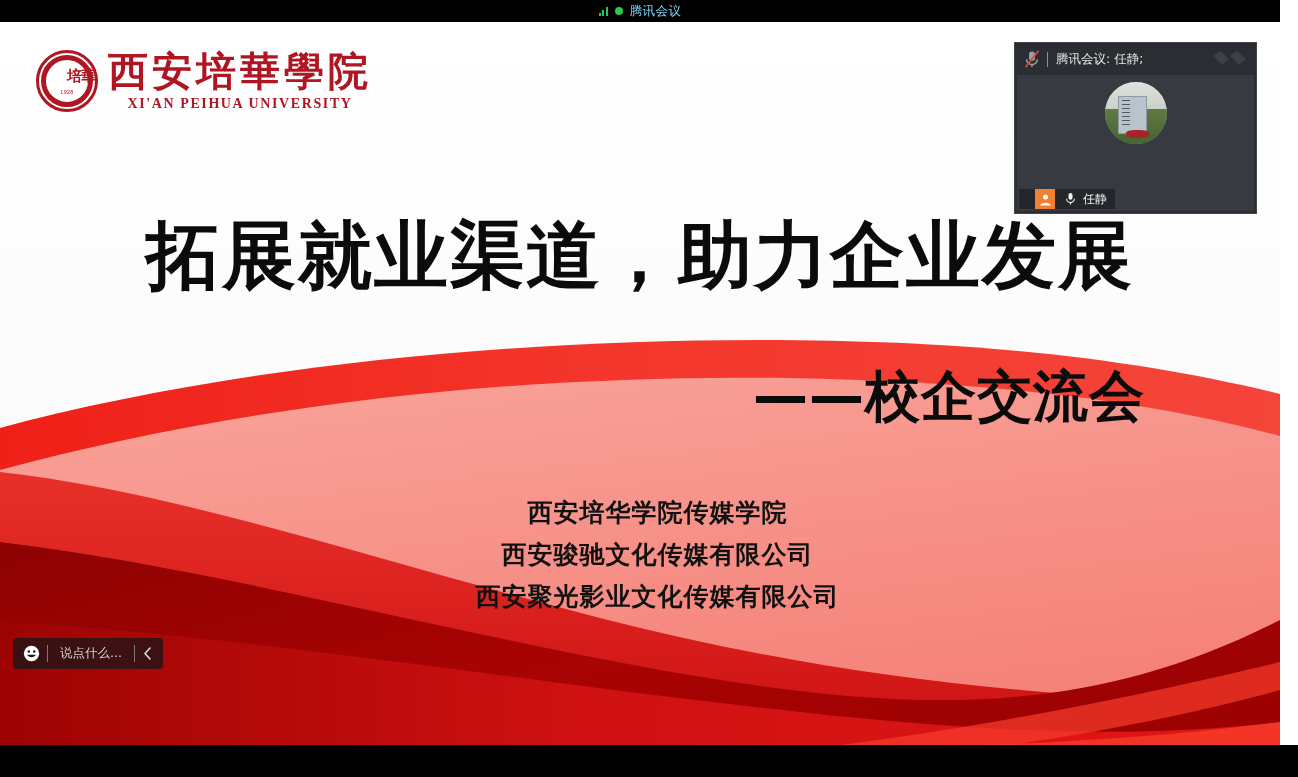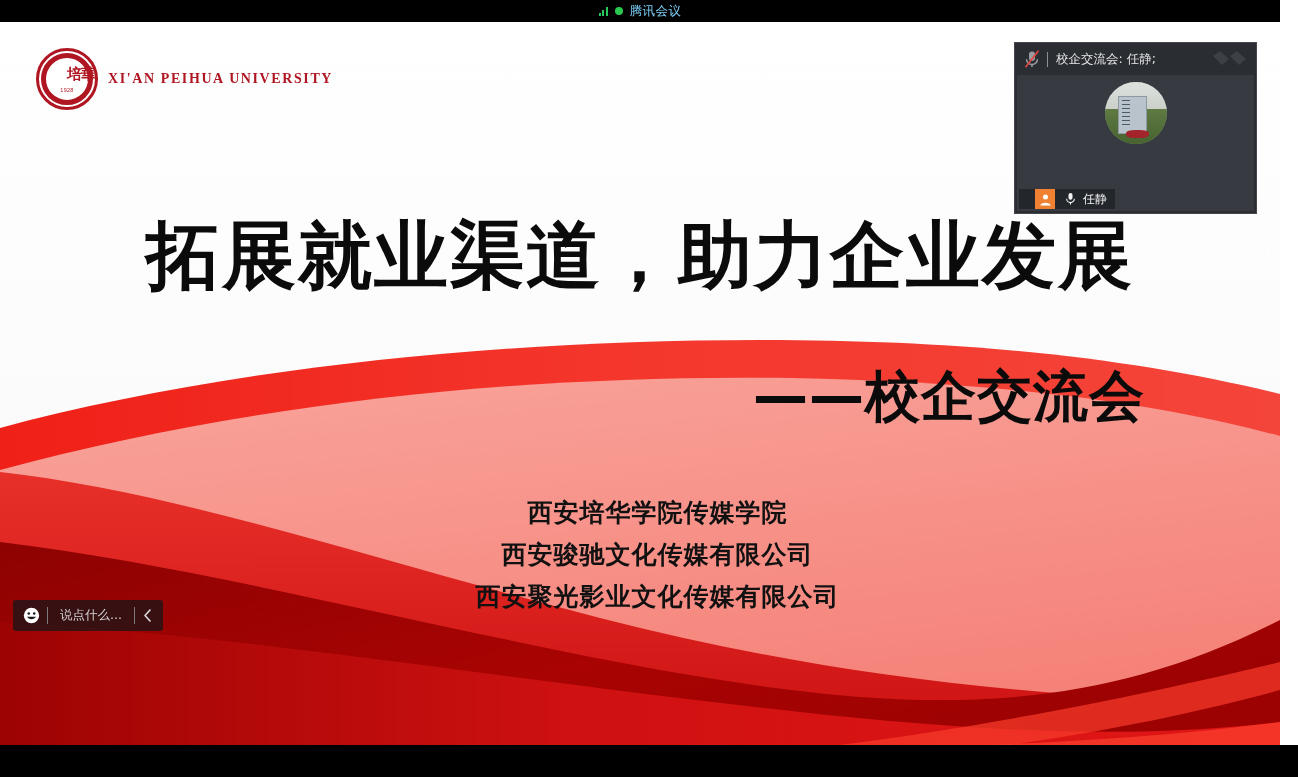--- a/index.html
+++ b/index.html
@@ -320,21 +320,21 @@
     color: #f2f2f2;
     font-size: 12px;
     white-space: nowrap;
     font-family: "DejaVu Sans", "Liberation Sans", sans-serif;
   }
 
   
   #chat-bar {
     position: absolute;
     left: 13px;
-    top: 578px;
+    top: 616px;
     height: 31px;
     display: flex;
     align-items: center;
     background: rgba(22,22,24,0.74);
     border-radius: 3px;
     z-index: 30;
     padding: 0 2px;
   }
   #chat-bar .emoji-btn {
     width: 32px;
@@ -450,20 +450,21 @@
   </svg>
 
   <div id="logo">
     <div class="seal">
       <div class="ring-text"></div>
       <div class="ring-inner"></div>
       <div class="glyphs">培華</div>
       <div class="year">1928</div>
     </div>
     <div class="wordmark">
+      <div class="cn">西安培華學院</div>
       <div class="en">XI'AN PEIHUA UNIVERSITY</div>
     </div>
   </div>
 
   <div id="main-title">拓展就业渠道，助力企业发展</div>
   <div id="sub-title">——校企交流会</div>
 
   <div id="org-block">
     <div class="org-line">西安培华学院传媒学院</div>
     <div class="org-line">西安骏驰文化传媒有限公司</div>
@@ -495,21 +496,21 @@
   <div class="vp-header">
     <span class="mic-muted">
       <svg width="18" height="20" viewBox="0 0 18 20">
         <rect x="6" y="2.5" width="6" height="9.5" rx="3" fill="#9a9ca0"></rect>
         <path d="M3.6 10.2 a5.4 5.4 0 0 0 10.8 0" fill="none" stroke="#9a9ca0" stroke-width="1.5"></path>
         <line x1="9" y1="15.4" x2="9" y2="18" stroke="#9a9ca0" stroke-width="1.5"></line>
         <line x1="2.5" y1="18.2" x2="15.5" y2="1.8" stroke="#e04545" stroke-width="1.7"></line>
       </svg>
     </span>
     <span class="divider"></span>
-    <span class="speaking-text">校企交流会: 任静;</span>
+    <span class="speaking-text">腾讯会议: 任静;</span>
     <span class="collapse-icon">
       <svg width="38" height="16" viewBox="0 0 38 16">
         <path d="M2 5 L9 0 L18 8 L11 14 Z" fill="#3d4045"></path>
         <path d="M19 5 L26 0 L35 8 L28 14 Z" fill="#3d4045"></path>
       </svg>
     </span>
   </div>
 
   <div class="vp-body">
     <div class="avatar">

